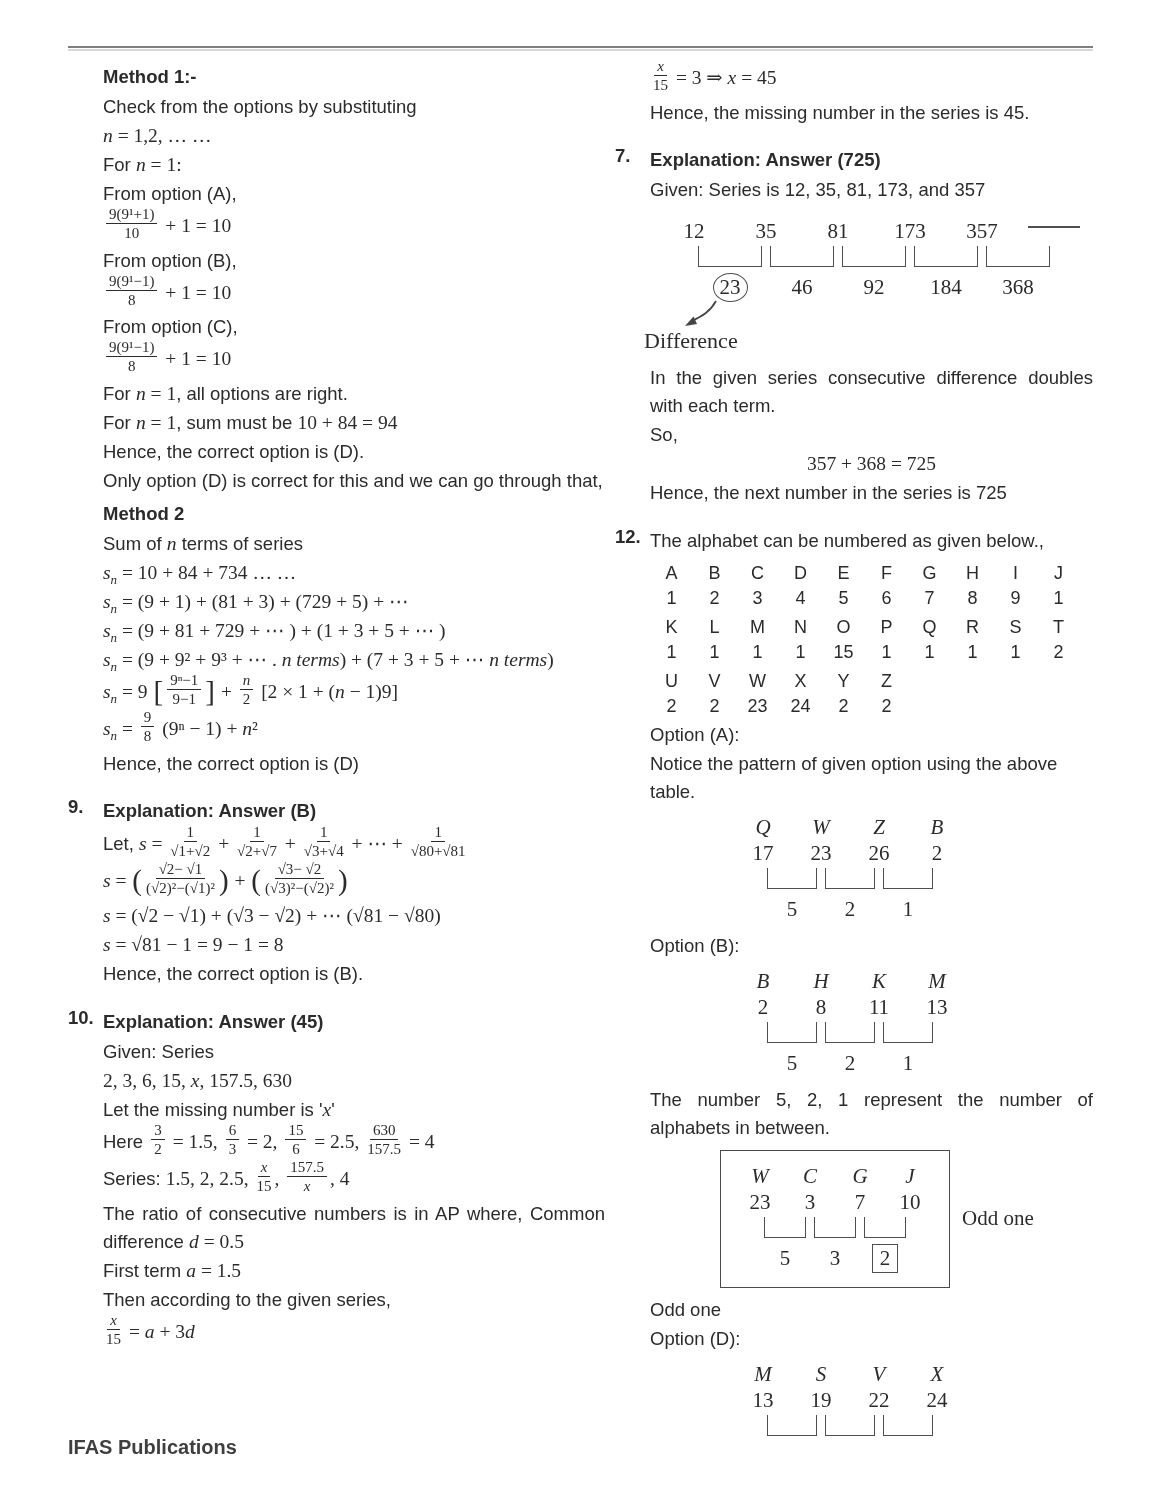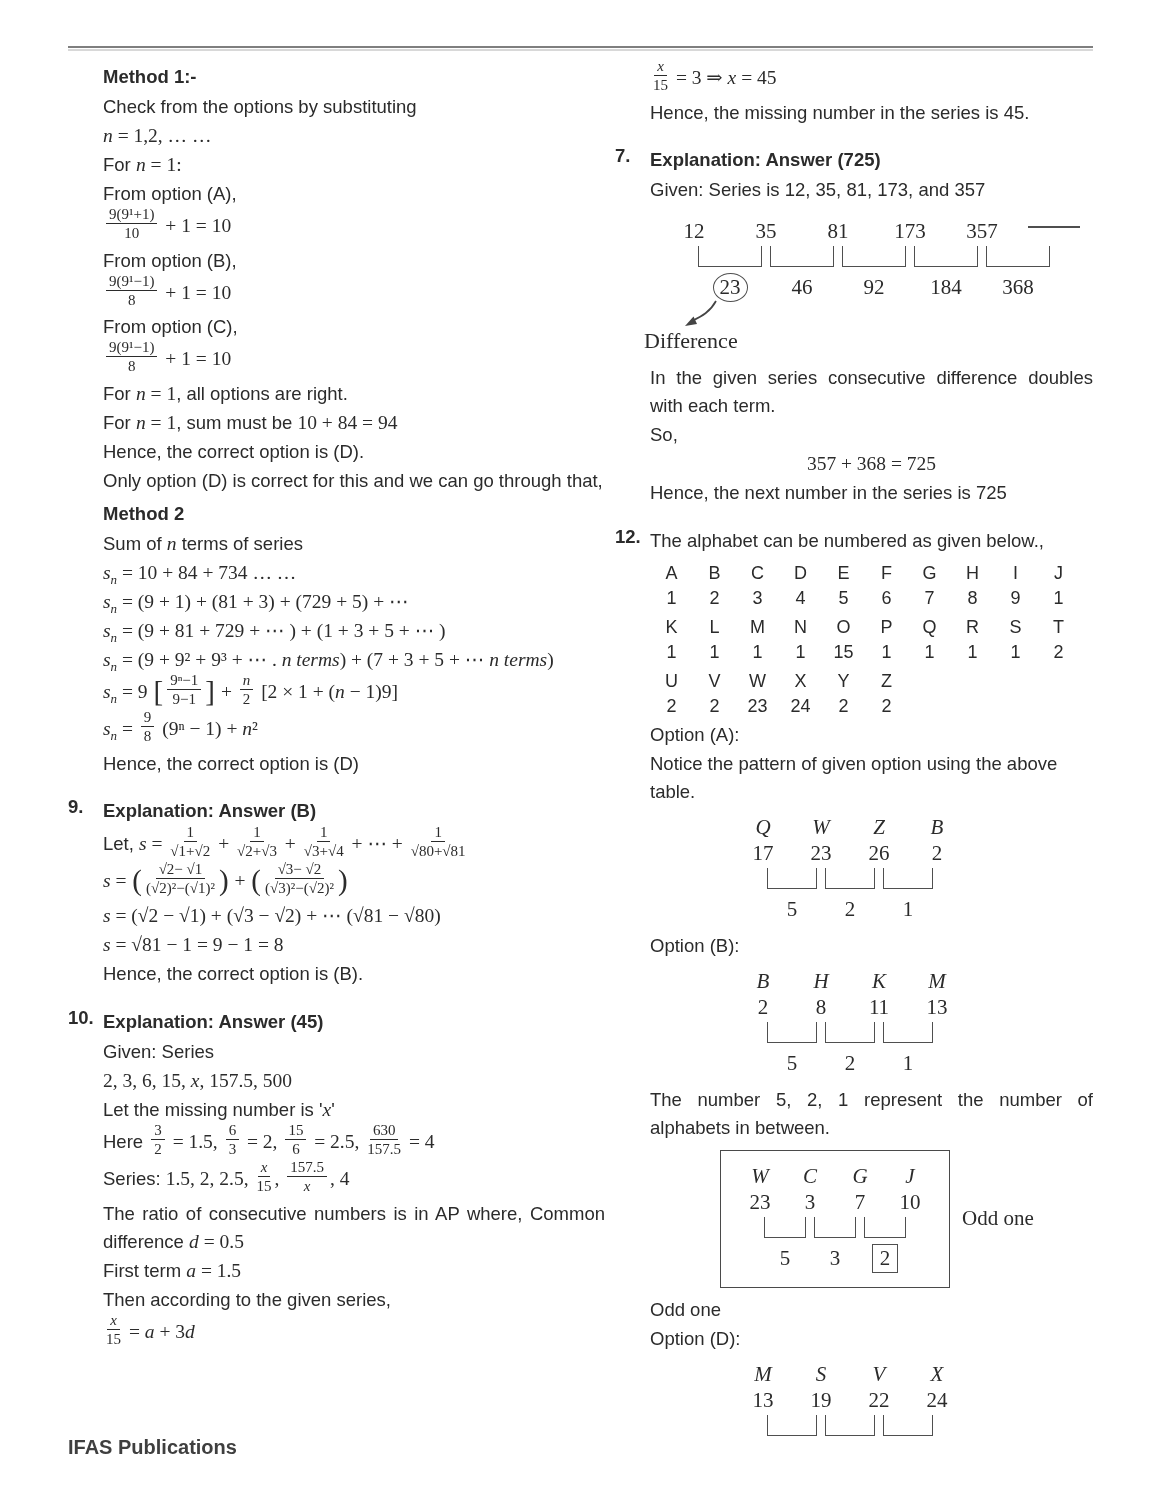--- a/index.html
+++ b/index.html
@@ -119,21 +119,21 @@
       <div class="q">
         <div class="qnum">9.</div>
         <div class="qbody">
           <div class="qhead">Explanation: Answer (B)</div>
           <div>
               <div class="line"><span class="mt">Let, </span><span class="mi">s</span><span class="mm"> = </span><span class="frac">
                   <span class="fn">1</span>
                   <span class="fd">√1+√2</span>
                 </span><span class="mm"> + </span><span class="frac">
                   <span class="fn">1</span>
-                  <span class="fd">√2+√3</span>
+                  <span class="fd">√2+√7</span>
                 </span><span class="mm"> + </span><span class="frac">
                   <span class="fn">1</span>
                   <span class="fd">√3+√4</span>
                 </span><span class="mm"> + ⋯ + </span><span class="frac">
                   <span class="fn">1</span>
                   <span class="fd">√80+√81</span>
                 </span></div>
               <div class="line"><span class="mi">s</span><span class="mm"> = </span><span class="bigb">(</span><span class="frac">
                   <span class="fn">√2− √1</span>
                   <span class="fd">(√2)²−(√1)²</span>
@@ -147,21 +147,21 @@
             </div>
         </div>
       </div>
 
       <div class="q">
         <div class="qnum">10.</div>
         <div class="qbody">
           <div class="qhead">Explanation: Answer (45)</div>
           <div>
               <div class="line"><span class="mt">Given: Series</span></div>
-              <div class="line"><span class="mm">2, 3, 6, 15, </span><span class="mi">x</span><span class="mm">, 157.5, 500</span></div>
+              <div class="line"><span class="mm">2, 3, 6, 15, </span><span class="mi">x</span><span class="mm">, 157.5, 630</span></div>
               <div class="line"><span class="mt">Let the missing number is '</span><span class="mi">x</span><span class="mt">'</span></div>
               <div class="line"><span class="mt">Here </span><span class="frac">
                   <span class="fn">3</span>
                   <span class="fd">2</span>
                 </span><span class="mm"> = 1.5, </span><span class="frac">
                   <span class="fn">6</span>
                   <span class="fd">3</span>
                 </span><span class="mm"> = 2, </span><span class="frac">
                   <span class="fn">15</span>
                   <span class="fd">6</span>

